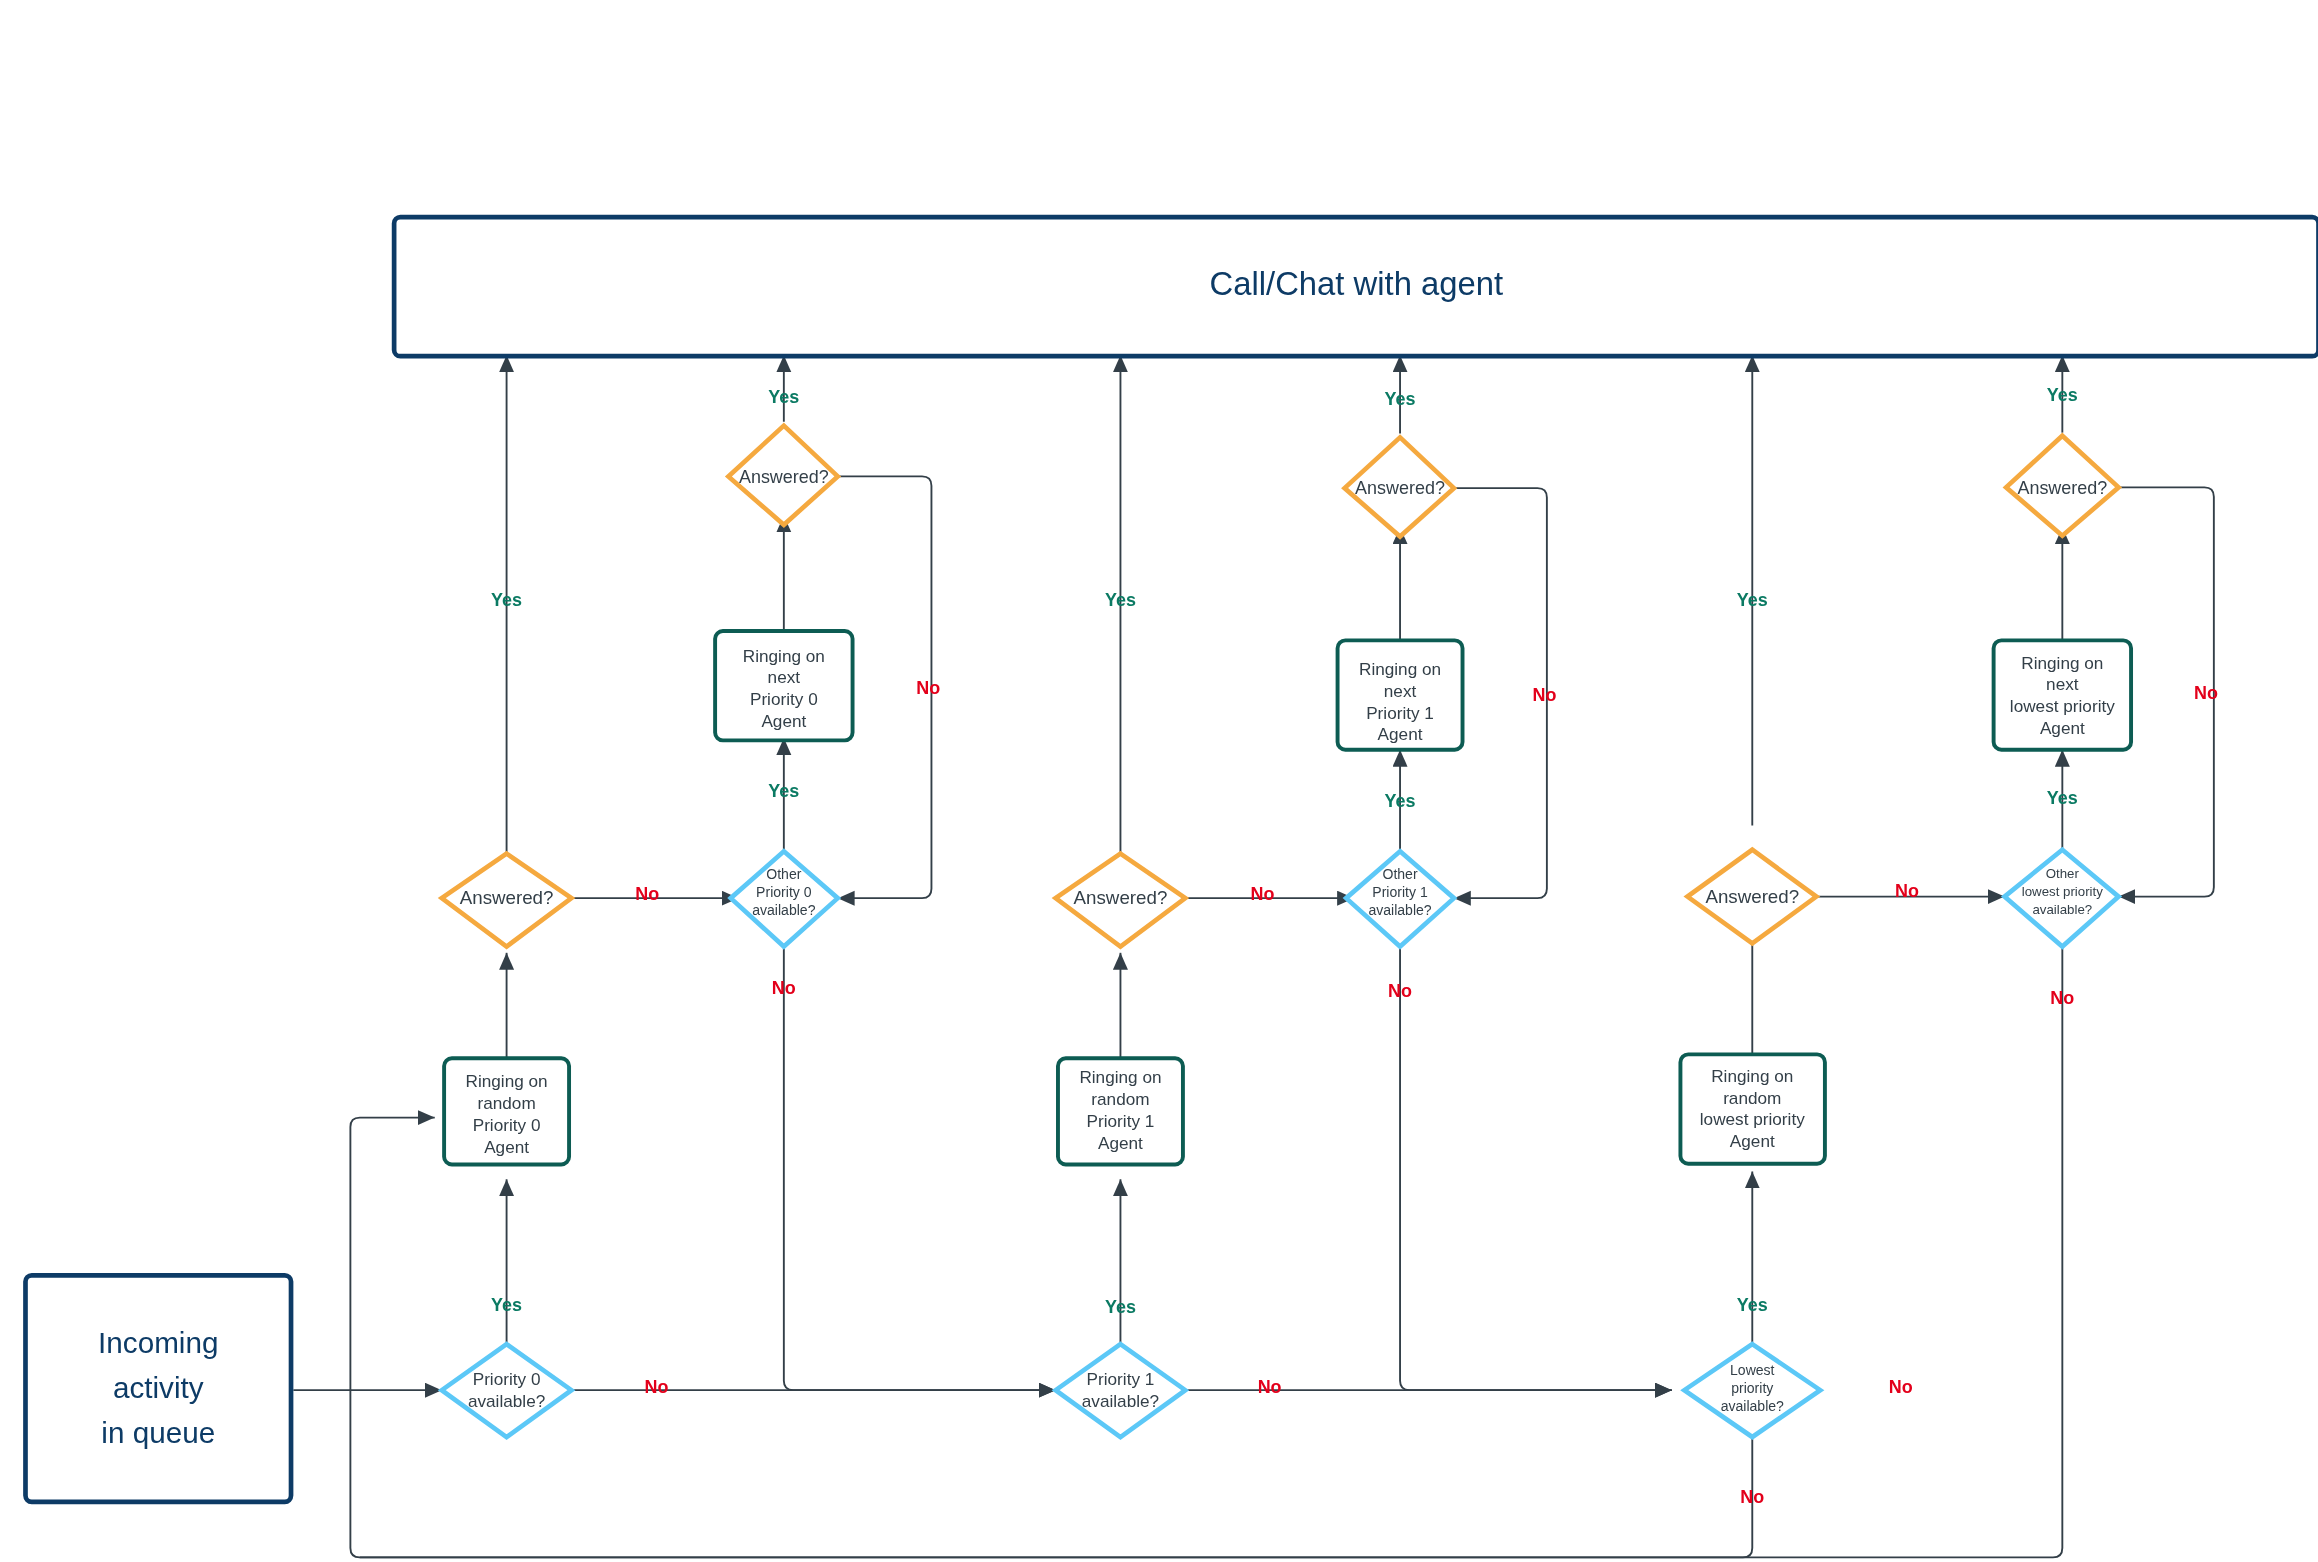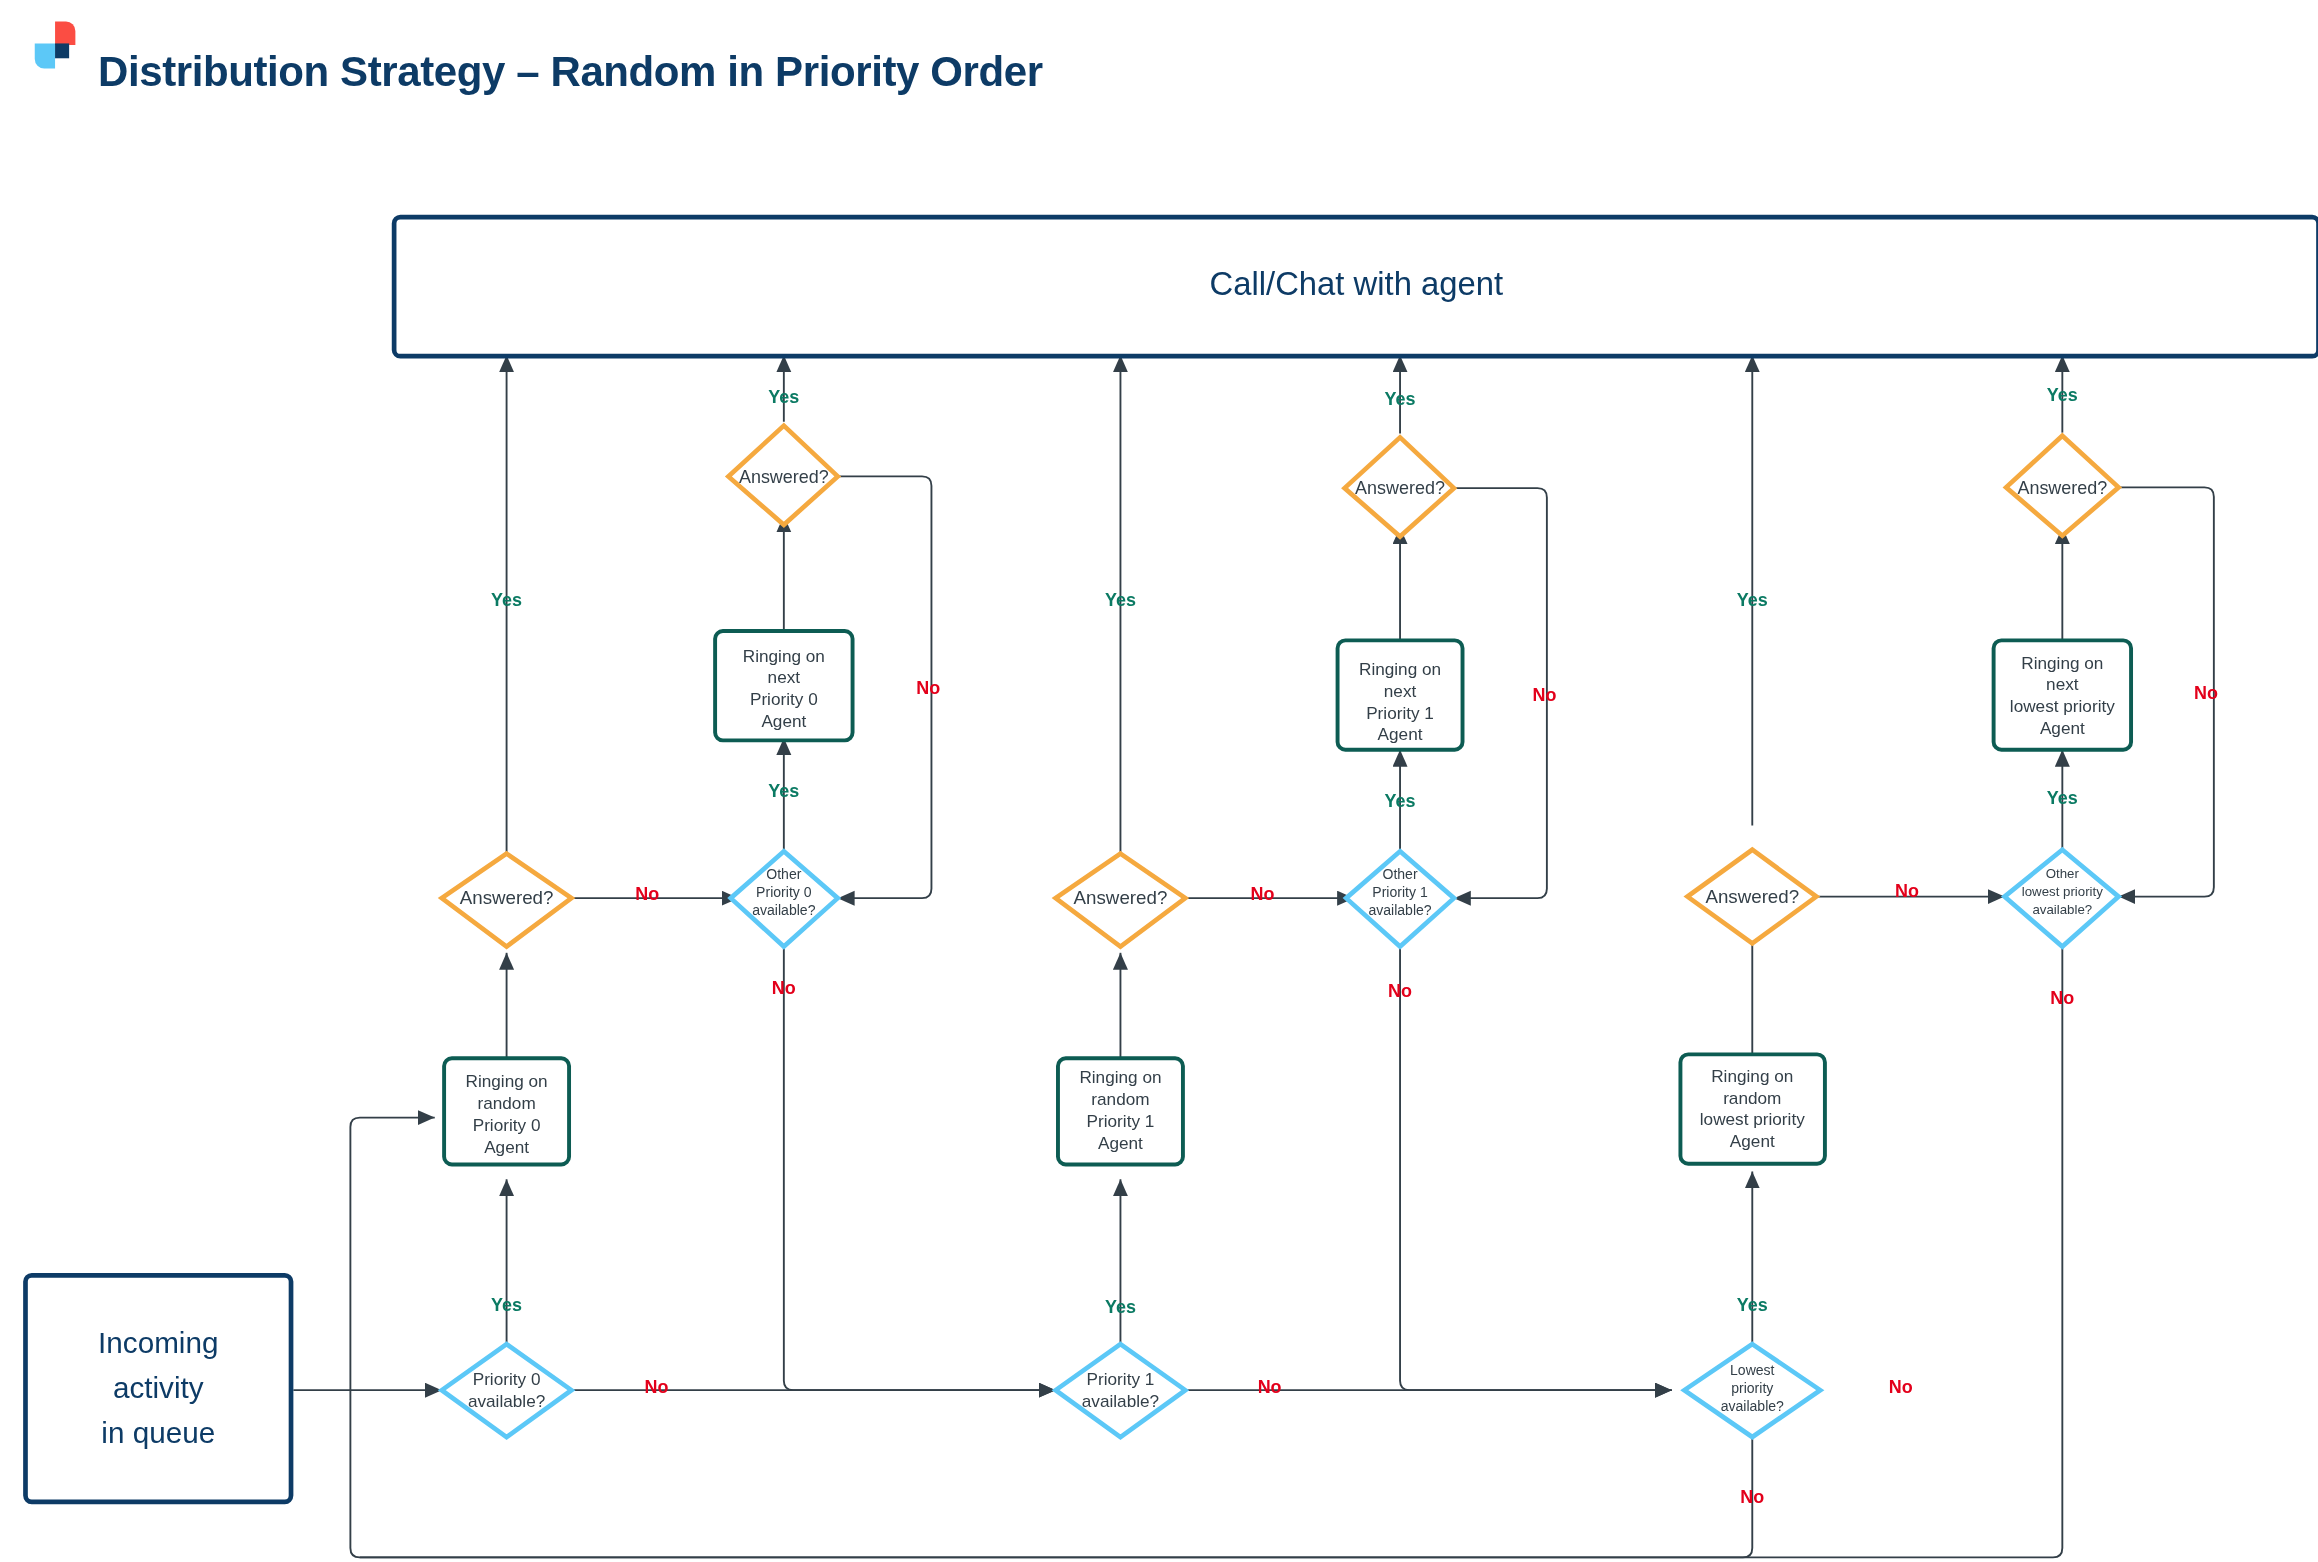--- a/index.html
+++ b/index.html
@@ -26,28 +26,20 @@
   .diaOrange{fill:#ffffff;stroke:#f5a93f;stroke-width:6;}
   .diaCyan{fill:#ffffff;stroke:#5cc8f7;stroke-width:6;}
   .edge{fill:none;stroke:#333f48;stroke-width:2.4;}
   .bigText{fill:#0d3b66;text-anchor:middle;font-family:"Liberation Sans",sans-serif;}
 </style>
 </head>
 <body>
 
 <div id="page">
 
-  <div class="header">
-    <svg class="logo" viewBox="0 0 60 64">
-      <path d="M32 2 h14 a12 12 0 0 1 12 12 v18 h-26 z" fill="#fb4d43"></path>
-      <path d="M6 30 h26 v32 h-14 a12 12 0 0 1 -12 -12 z" fill="#5cc8f7"></path>
-      <rect x="32" y="30" width="18" height="19" fill="#0d3b66"></rect>
-    </svg>
-    <div class="title">Distribution Strategy – Random in Priority Order</div>
-  </div>
 
   <svg id="flow" viewBox="0 0 2968 2000">
     <defs>
       <marker id="ah" markerWidth="11" markerHeight="11" refX="9" refY="4" orient="auto" markerUnits="strokeWidth">
         <path d="M0,0 L9,4 L0,8 z" fill="#333f48"></path>
       </marker>
     </defs>
 
     <g>
 

